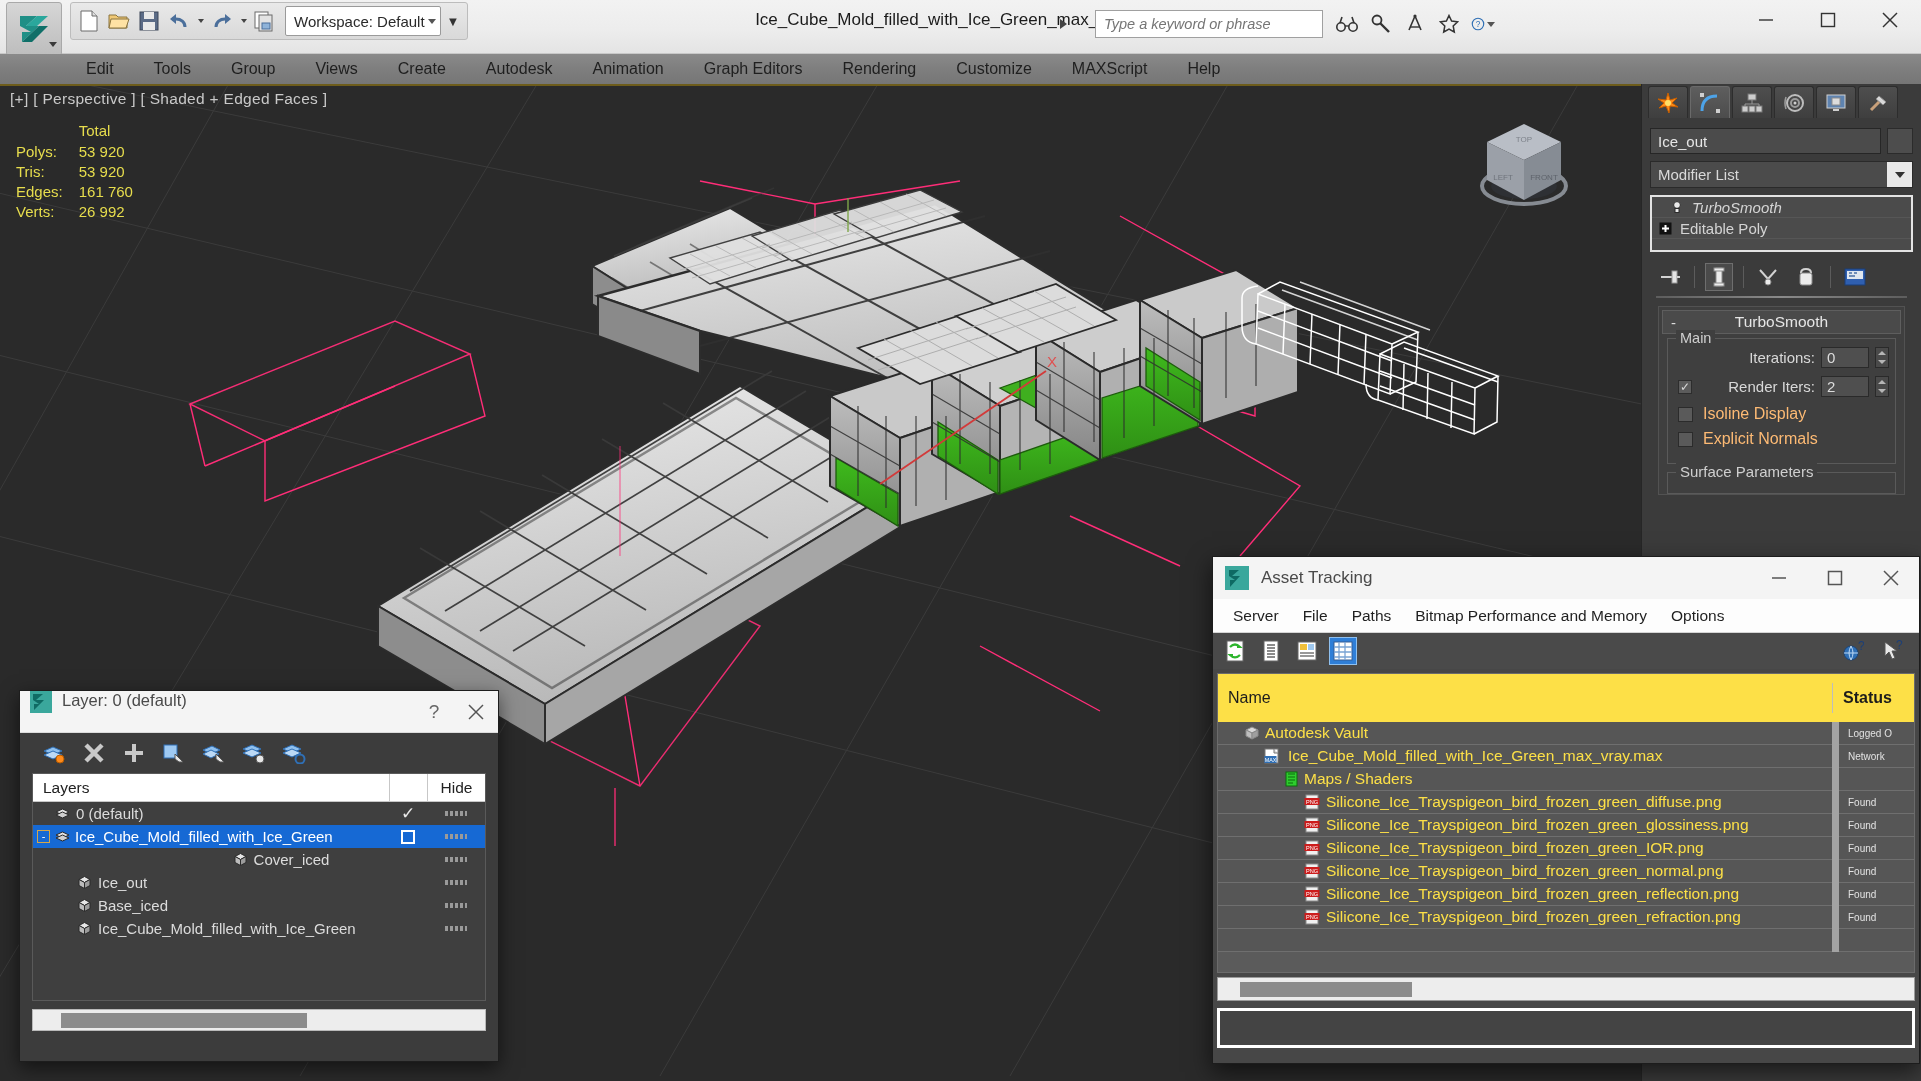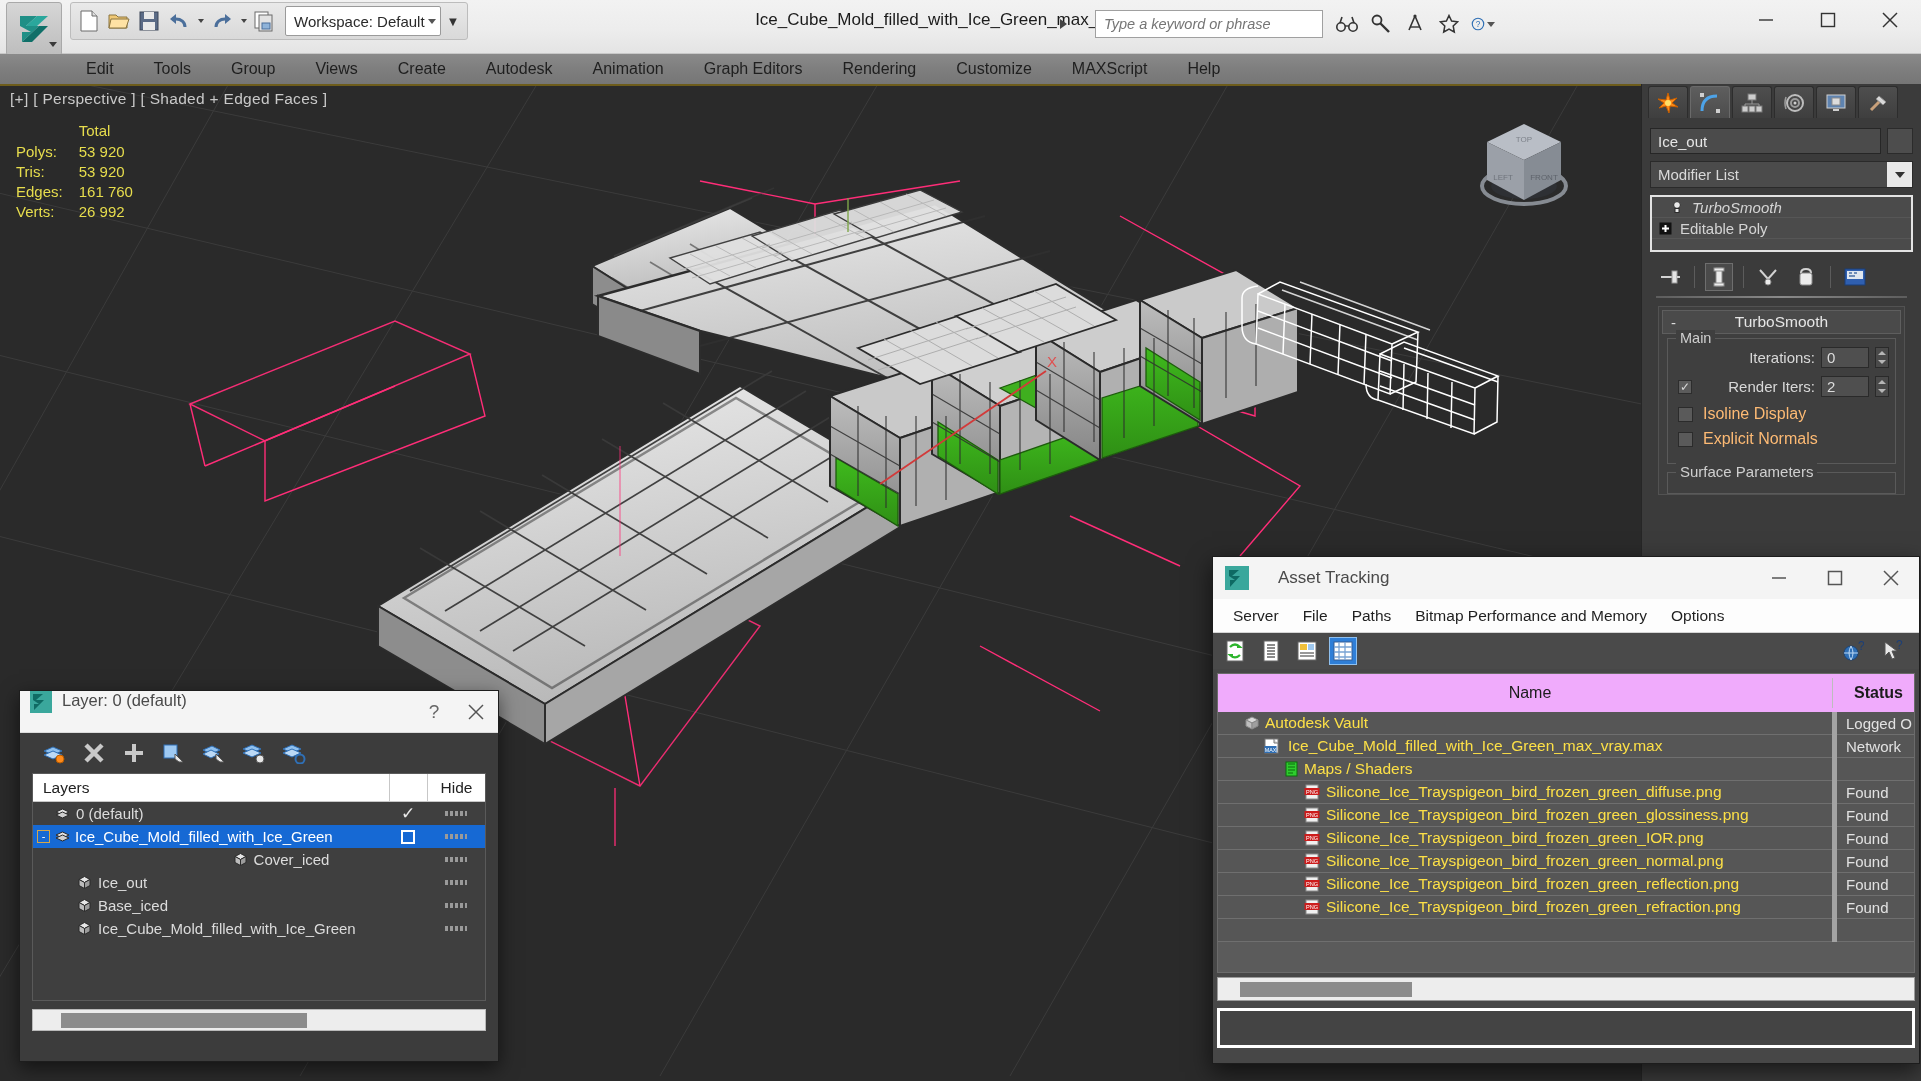--- a/index.html
+++ b/index.html
@@ -220,37 +220,37 @@
   .lrow .togglecol { position: absolute; right: 58px; width: 38px; height: 23px; display:flex;align-items:center;justify-content:center;}
   .dashmark { width: 22px; height: 5px; background: repeating-linear-gradient(to right,#9a9a9a 0 3px, transparent 3px 5px); }
   .ldscroll { margin: 8px 12px 0 12px; height: 22px; background: #ededed; border: 1px solid #b9b9b9; display:flex;align-items:center;}
   .ldscroll .thumb { width: 246px; height: 15px; background: #8c8c8c; margin-left: 28px; }
 
   
   .assetwin {
     position: absolute; left: 1212px; top: 556px; width: 708px; height: 508px;
     background: #474747; border: 1px solid #1c1c1c; box-shadow: 0 8px 22px rgba(0,0,0,.6);
   }
-  .assetwin .tbar { height: 42px; background: #f4f4f4; display: flex; align-items: center; padding-left: 12px; gap: 17px; }
+  .assetwin .tbar { height: 42px; background: #f4f4f4; display: flex; align-items: center; padding-left: 12px; }
   .assetwin .tbar .tt { font-size: 17px; color: #4a4a4a; margin-left: 12px; }
   .assetwin .tbar .wb { margin-left: auto; display: flex; }
   .awbtn { width: 56px; height: 42px; display:flex;align-items:center;justify-content:center; cursor:pointer;}
   .amenu { height: 34px; background: #fdfdfd; display: flex; align-items: center; padding-left: 8px; border-bottom:1px solid #d5d5d5;}
   .amenu .mi { padding: 0 12px; font-size: 15.5px; color: #1f1f1f; line-height: 34px; cursor: pointer; white-space:nowrap;}
   .atools { height: 36px; background: #4a4a4a; display: flex; align-items: center; padding-left: 8px; gap: 8px; }
   .atbtn { width: 28px; height: 28px; display:flex;align-items:center;justify-content:center; cursor:pointer; border:1px solid transparent;}
   .atbtn.active { background: #2f7fd8; border: 1px solid #8fc0ef; }
   .atools .right { margin-left: auto; display: flex; gap: 12px; padding-right: 12px; }
   .agrid { margin: 4px 4px 0 4px; border: 1px solid #6b6b6b; background: #5b5b5b; height: 300px; overflow:hidden; position:relative;}
-  .aghead { height: 38px; background: #f0abfc; display: flex; align-items: center; text-align: center; }
+  .aghead { height: 48px; background: #fde047; display: flex; align-items: center; }
   .aghead .n { flex: 1; padding-left: 10px; font-size: 16px; color: #1c1c1c; }
   .aghead .s { width: 82px; padding-left: 10px; font-size: 16px; color: #1c1c1c; border-left: 1px solid #bdbdbd; height:30px; line-height:30px;font-weight:bold;}
   .agrow { height: 23px; display: flex; align-items: center; border-bottom: 1px solid #6f6f6f; background: #565656; }
   .agrow .n { flex: 1; display: flex; align-items: center; gap: 5px; font-size: 15.5px; color: #fde047; white-space: nowrap; overflow:hidden;}
-  .agrow .s { width: 82px; padding-left: 9px; font-size: 15px; color: #e2e2e2; border-left: 5px solid #a3a3a3; height:23px; line-height:23px; overflow:hidden; white-space:nowrap;}
+  .agrow .s { width: 82px; padding-left: 9px; font-size: 10px; color: #e2e2e2; border-left: 7px solid #a3a3a3; height:23px; line-height:23px; overflow:hidden; white-space:nowrap;}
   .agrow.blank .n, .agrow.blank .s { color: transparent; }
   .ahscroll { margin: 4px 4px 0 4px; height: 24px; background: #ededed; border: 1px solid #9a9a9a; display:flex;align-items:center;}
   .ahscroll .thumb { width: 172px; height: 15px; background: #8c8c8c; margin-left: 22px; }
   .astatus { margin: 7px 4px 4px 4px; height: 40px; background: #444; border: 3px solid #fff; }
 </style>
 </head>
 <body>
 
 <div id="app">
 

